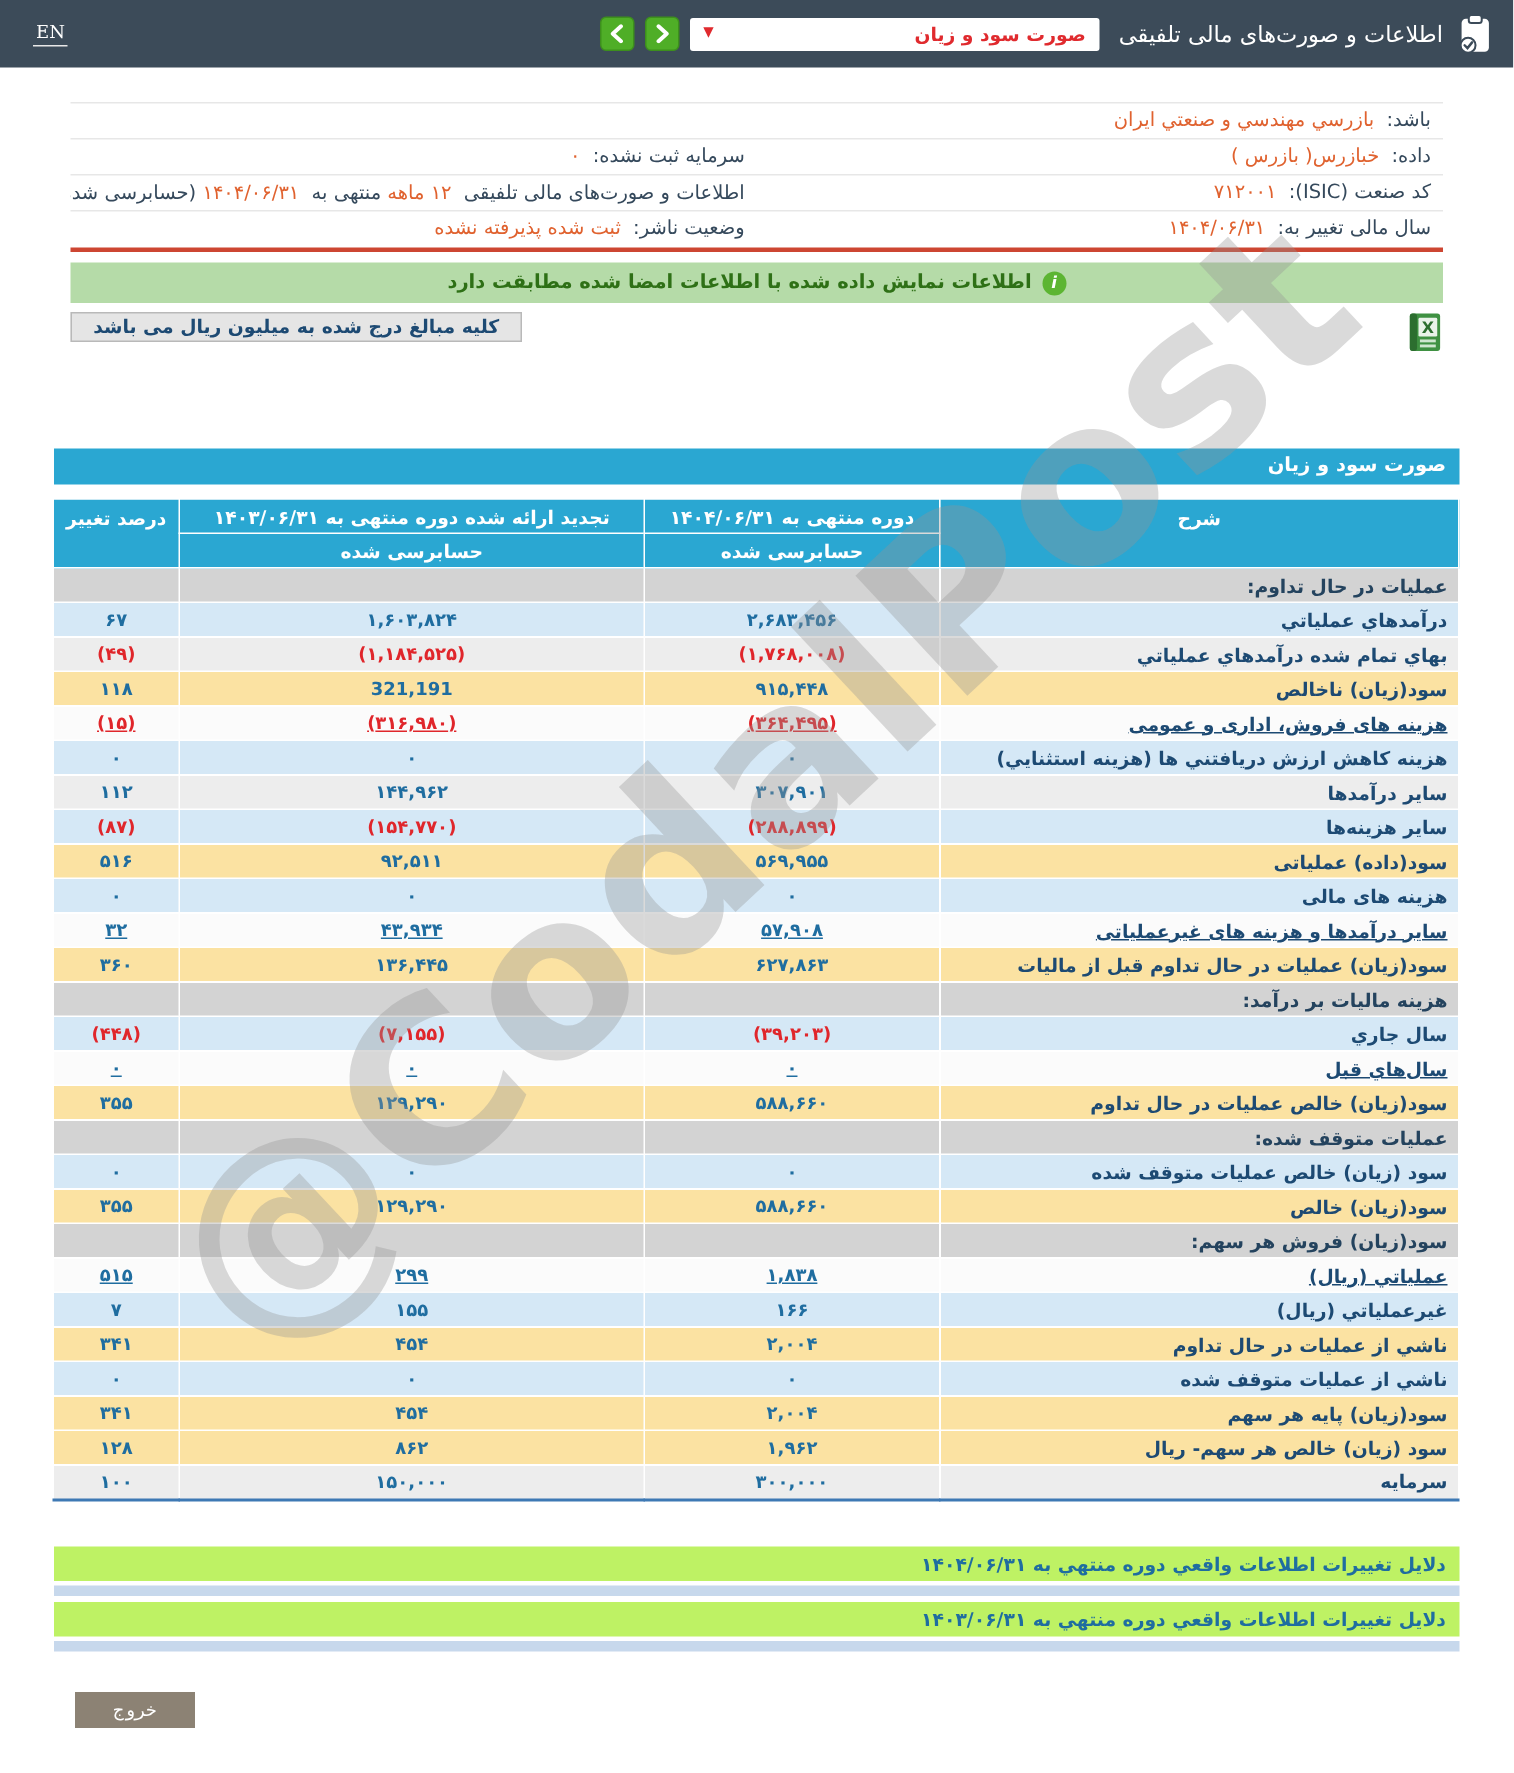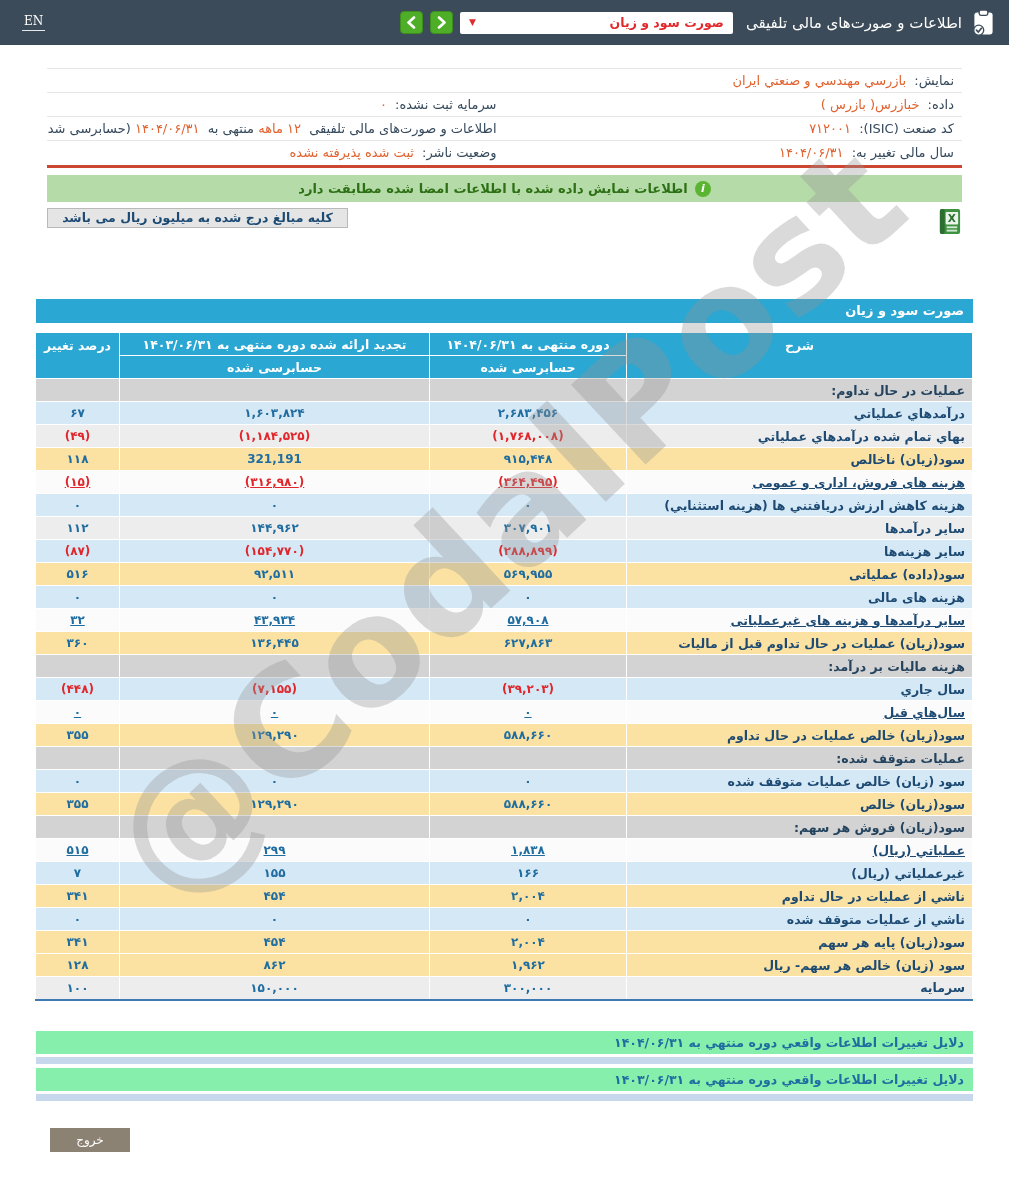--- a/index.html
+++ b/index.html
@@ -46,25 +46,25 @@
   tr.row-gray   td { background:#ededed; }
   tr.row-white  td { background:#fbfbfb;text-decoration:underline; }
   tr.row-yellow td { background:var(--row-yellow,#fce3a2); }
   tr.row-section td { background:var(--row-section,#d3d3d3); }
   tr.row-section td.desc { font-weight:bold; color:#24435e;margin-top:44px; }
   table.stmt td.neg { color:var(--neg-red,#e0262b); }
 
   
   .footnotes { margin:30px 36px 0; }
   .foot-block + .foot-block { margin-top:4px; }
-  .foot-bar { height:23px; line-height:23px; background:#86efac; color:var(--num-blue,#1f6da0); font-size:12.5px; font-weight:bold; padding:0 9px; }
+  .foot-bar { height:23px; line-height:23px; background:#bef264; color:var(--num-blue,#1f6da0); font-size:12.5px; font-weight:bold; padding:0 9px; }
   .foot-strip { height:7px; background:#c7d8ec; margin-top:3px; }
 
   
-  .exit-btn { position:absolute; left:50px; top:1128px; width:80px; height:24px; background:var(--exit-gray,#8c8274); color:#fff; font-size:12px; border:none; cursor:pointer; font-family:Liberation Sans, sans-serif; }
+  .exit-btn { position:absolute; left:50px; top:1128px; width:80px; height:24px; background:var(--exit-gray,#8c8274); color:#fff; font-size:12px; border:none; cursor:pointer; font-family:Liberation Mono, monospace; }
 
   
   .watermark { position:absolute; top:438px; left:0; width:100%; text-align:center; transform:rotate(-43deg); font-size:150px; font-weight:bold; letter-spacing:2px; color:rgba(148,148,148,0.35); pointer-events:none; z-index:40; direction:ltr; white-space:nowrap; }
 </style>
 </head>
 <body>
 <div class="page">
 
   <div class="topbar">
     <svg class="clip-icon" viewBox="0 0 24 28">
@@ -87,21 +87,21 @@
       <svg width="11" height="13" viewBox="0 0 11 13">
           <polyline points="8,1.5 2.5,6.5 8,11.5" fill="none" stroke="#ffffff" stroke-width="2.6" stroke-linecap="round" stroke-linejoin="round"></polyline>
         </svg>
     </button>
     <span class="lang">EN</span>
   </div>
 
   <div class="info-table">
     <div class="info-row">
       <div class="info-cell">
-        <span class="info-label">نمایش:</span>
+        <span class="info-label">باشد:</span>
         <span class="info-value">بازرسي مهندسي و صنعتي ايران</span>
       </div>
     </div>
     <div class="info-row">
       <div class="info-cell">
         <span class="info-label">داده:</span>
         <span class="info-value">خبازرس( بازرس )</span>
       </div>
       <div class="info-cell">
         <span class="info-label">سرمایه ثبت نشده:</span>

